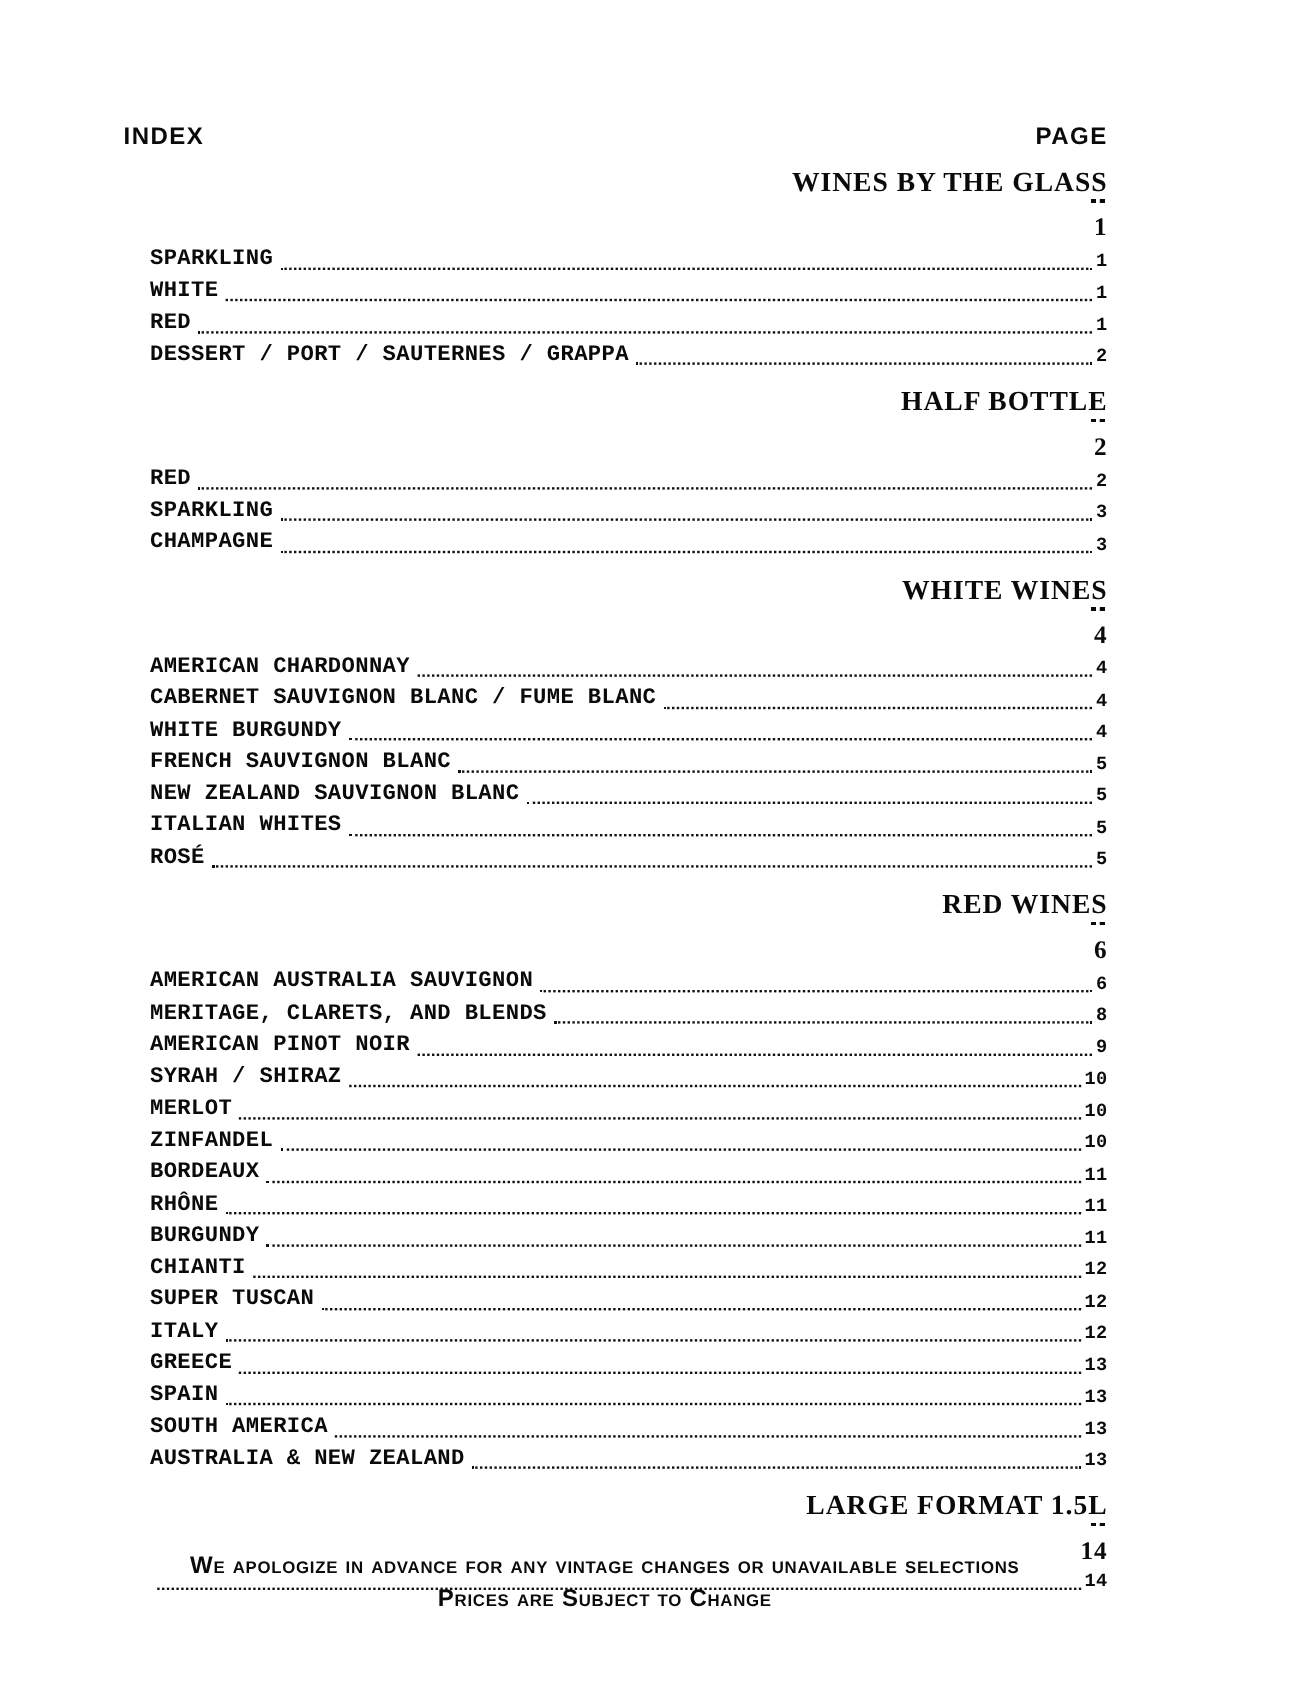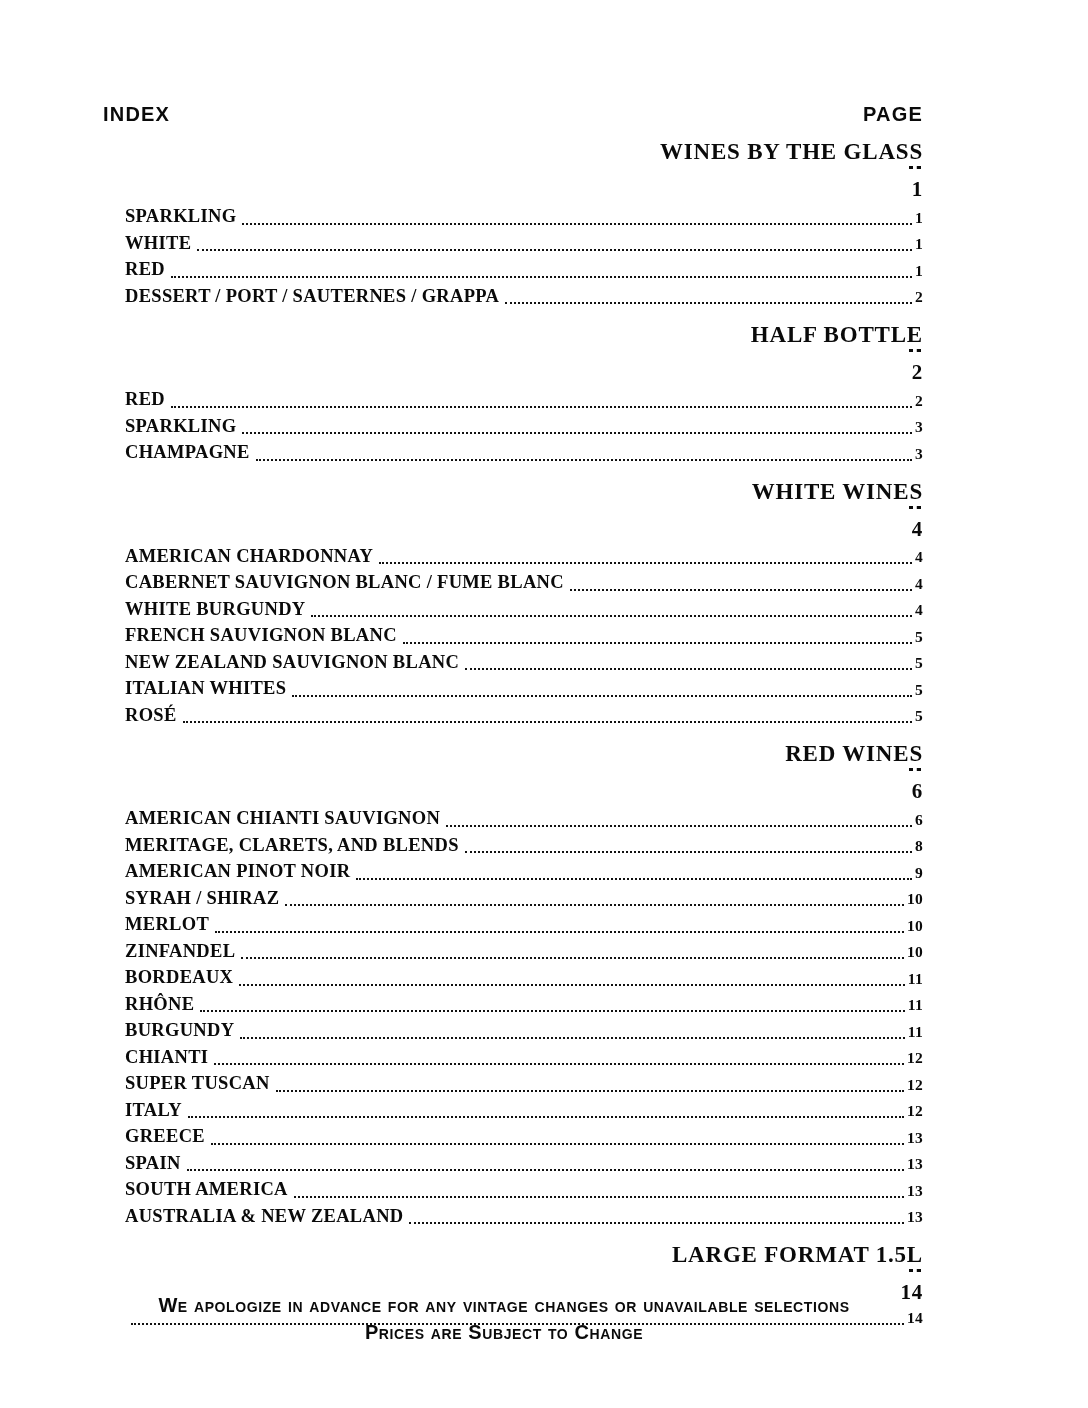--- a/index.html
+++ b/index.html
@@ -55,21 +55,21 @@
   }
   .section-title-row .leader {
     border-bottom: 3px dotted #0a0a0a;
     margin: 0 2px 6px 6px;
   }
   
   .item-row {
     display: flex;
     align-items: flex-end;
     padding-left: 22px;
-    font-family: Liberation Serif, serif;
+    font-family: Liberation Mono, monospace;
     font-weight: 600;
     font-size: 18.5px;
     line-height: 26.5px;
     letter-spacing: 0.3px;
     white-space: nowrap;
   }
   .item-row .pagenum {
     font-weight: 600;
     font-size: 15.5px;
     line-height: 24px;
@@ -199,21 +199,21 @@
           <span class="pagenum">5</span>
         </div>
       </div>
       <div class="toc-section">
         <div class="section-title-row">
           <span>RED WINES</span>
           <div class="leader"></div>
           <span class="pagenum">6</span>
         </div>
         <div class="item-row">
-          <span>AMERICAN CHIANTI SAUVIGNON</span>
+          <span>AMERICAN AUSTRALIA SAUVIGNON</span>
           <div class="leader"></div>
           <span class="pagenum">6</span>
         </div>
         <div class="item-row">
           <span>MERITAGE, CLARETS, AND BLENDS</span>
           <div class="leader"></div>
           <span class="pagenum">8</span>
         </div>
         <div class="item-row">
           <span>AMERICAN PINOT NOIR</span>

